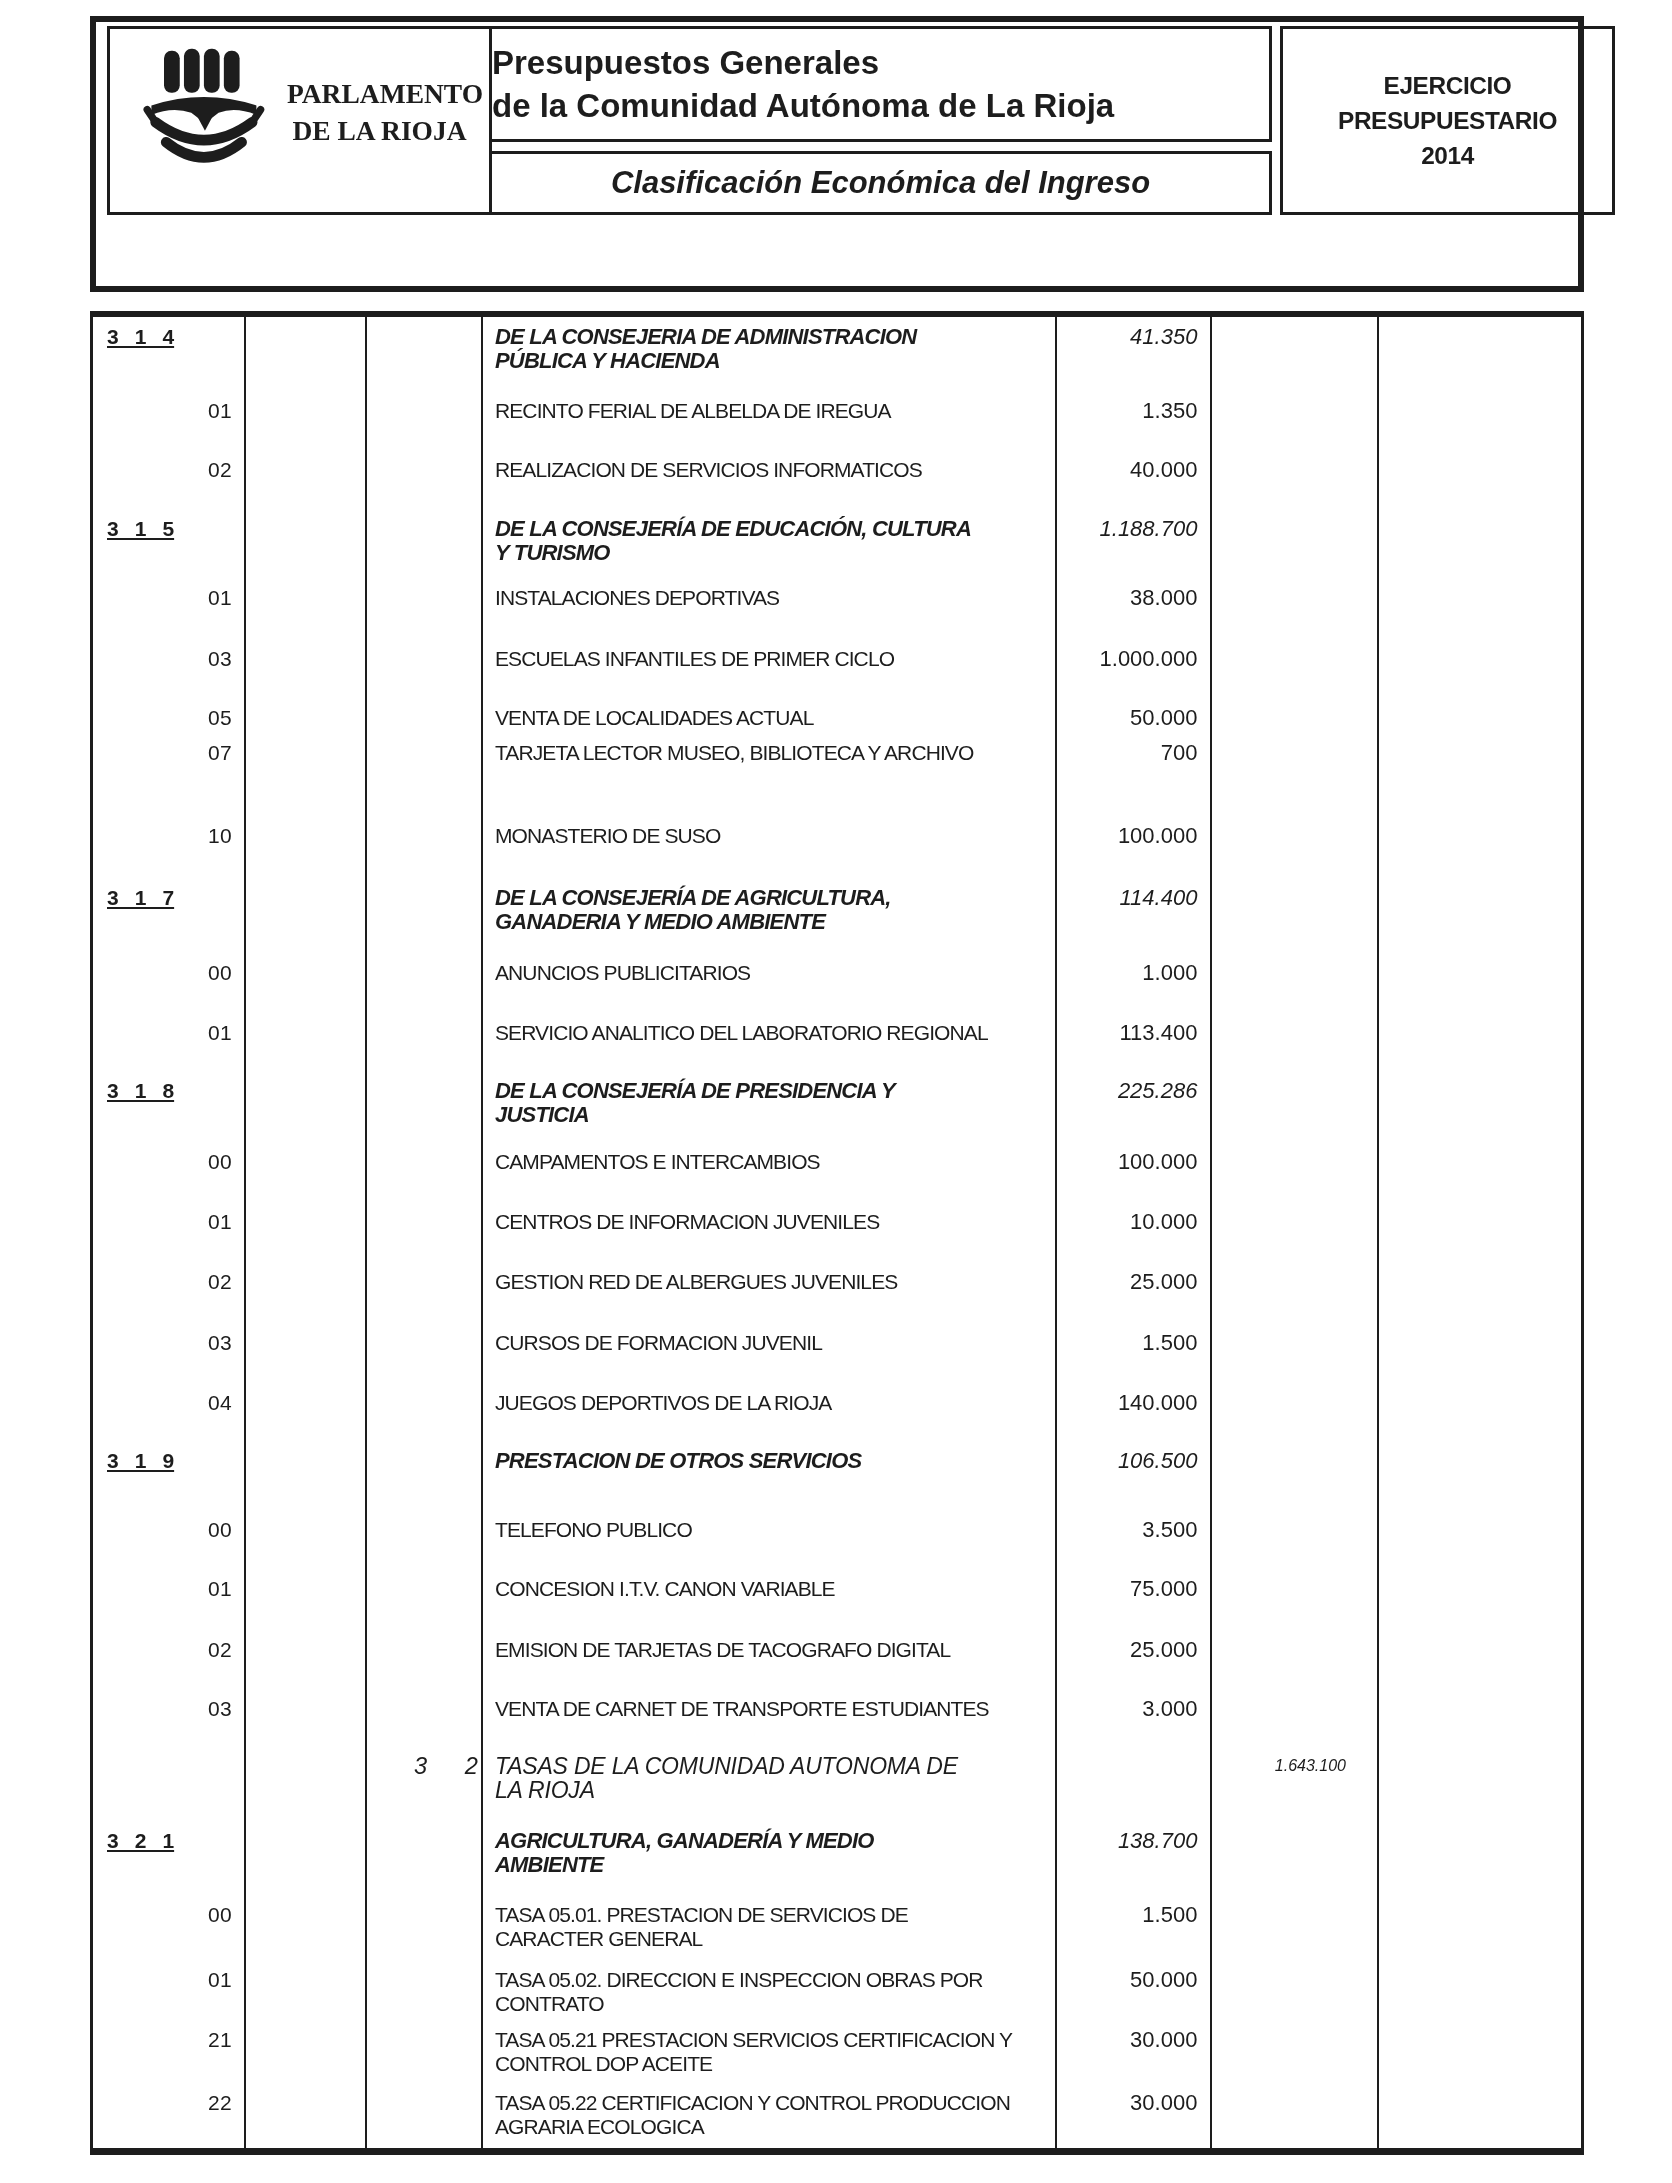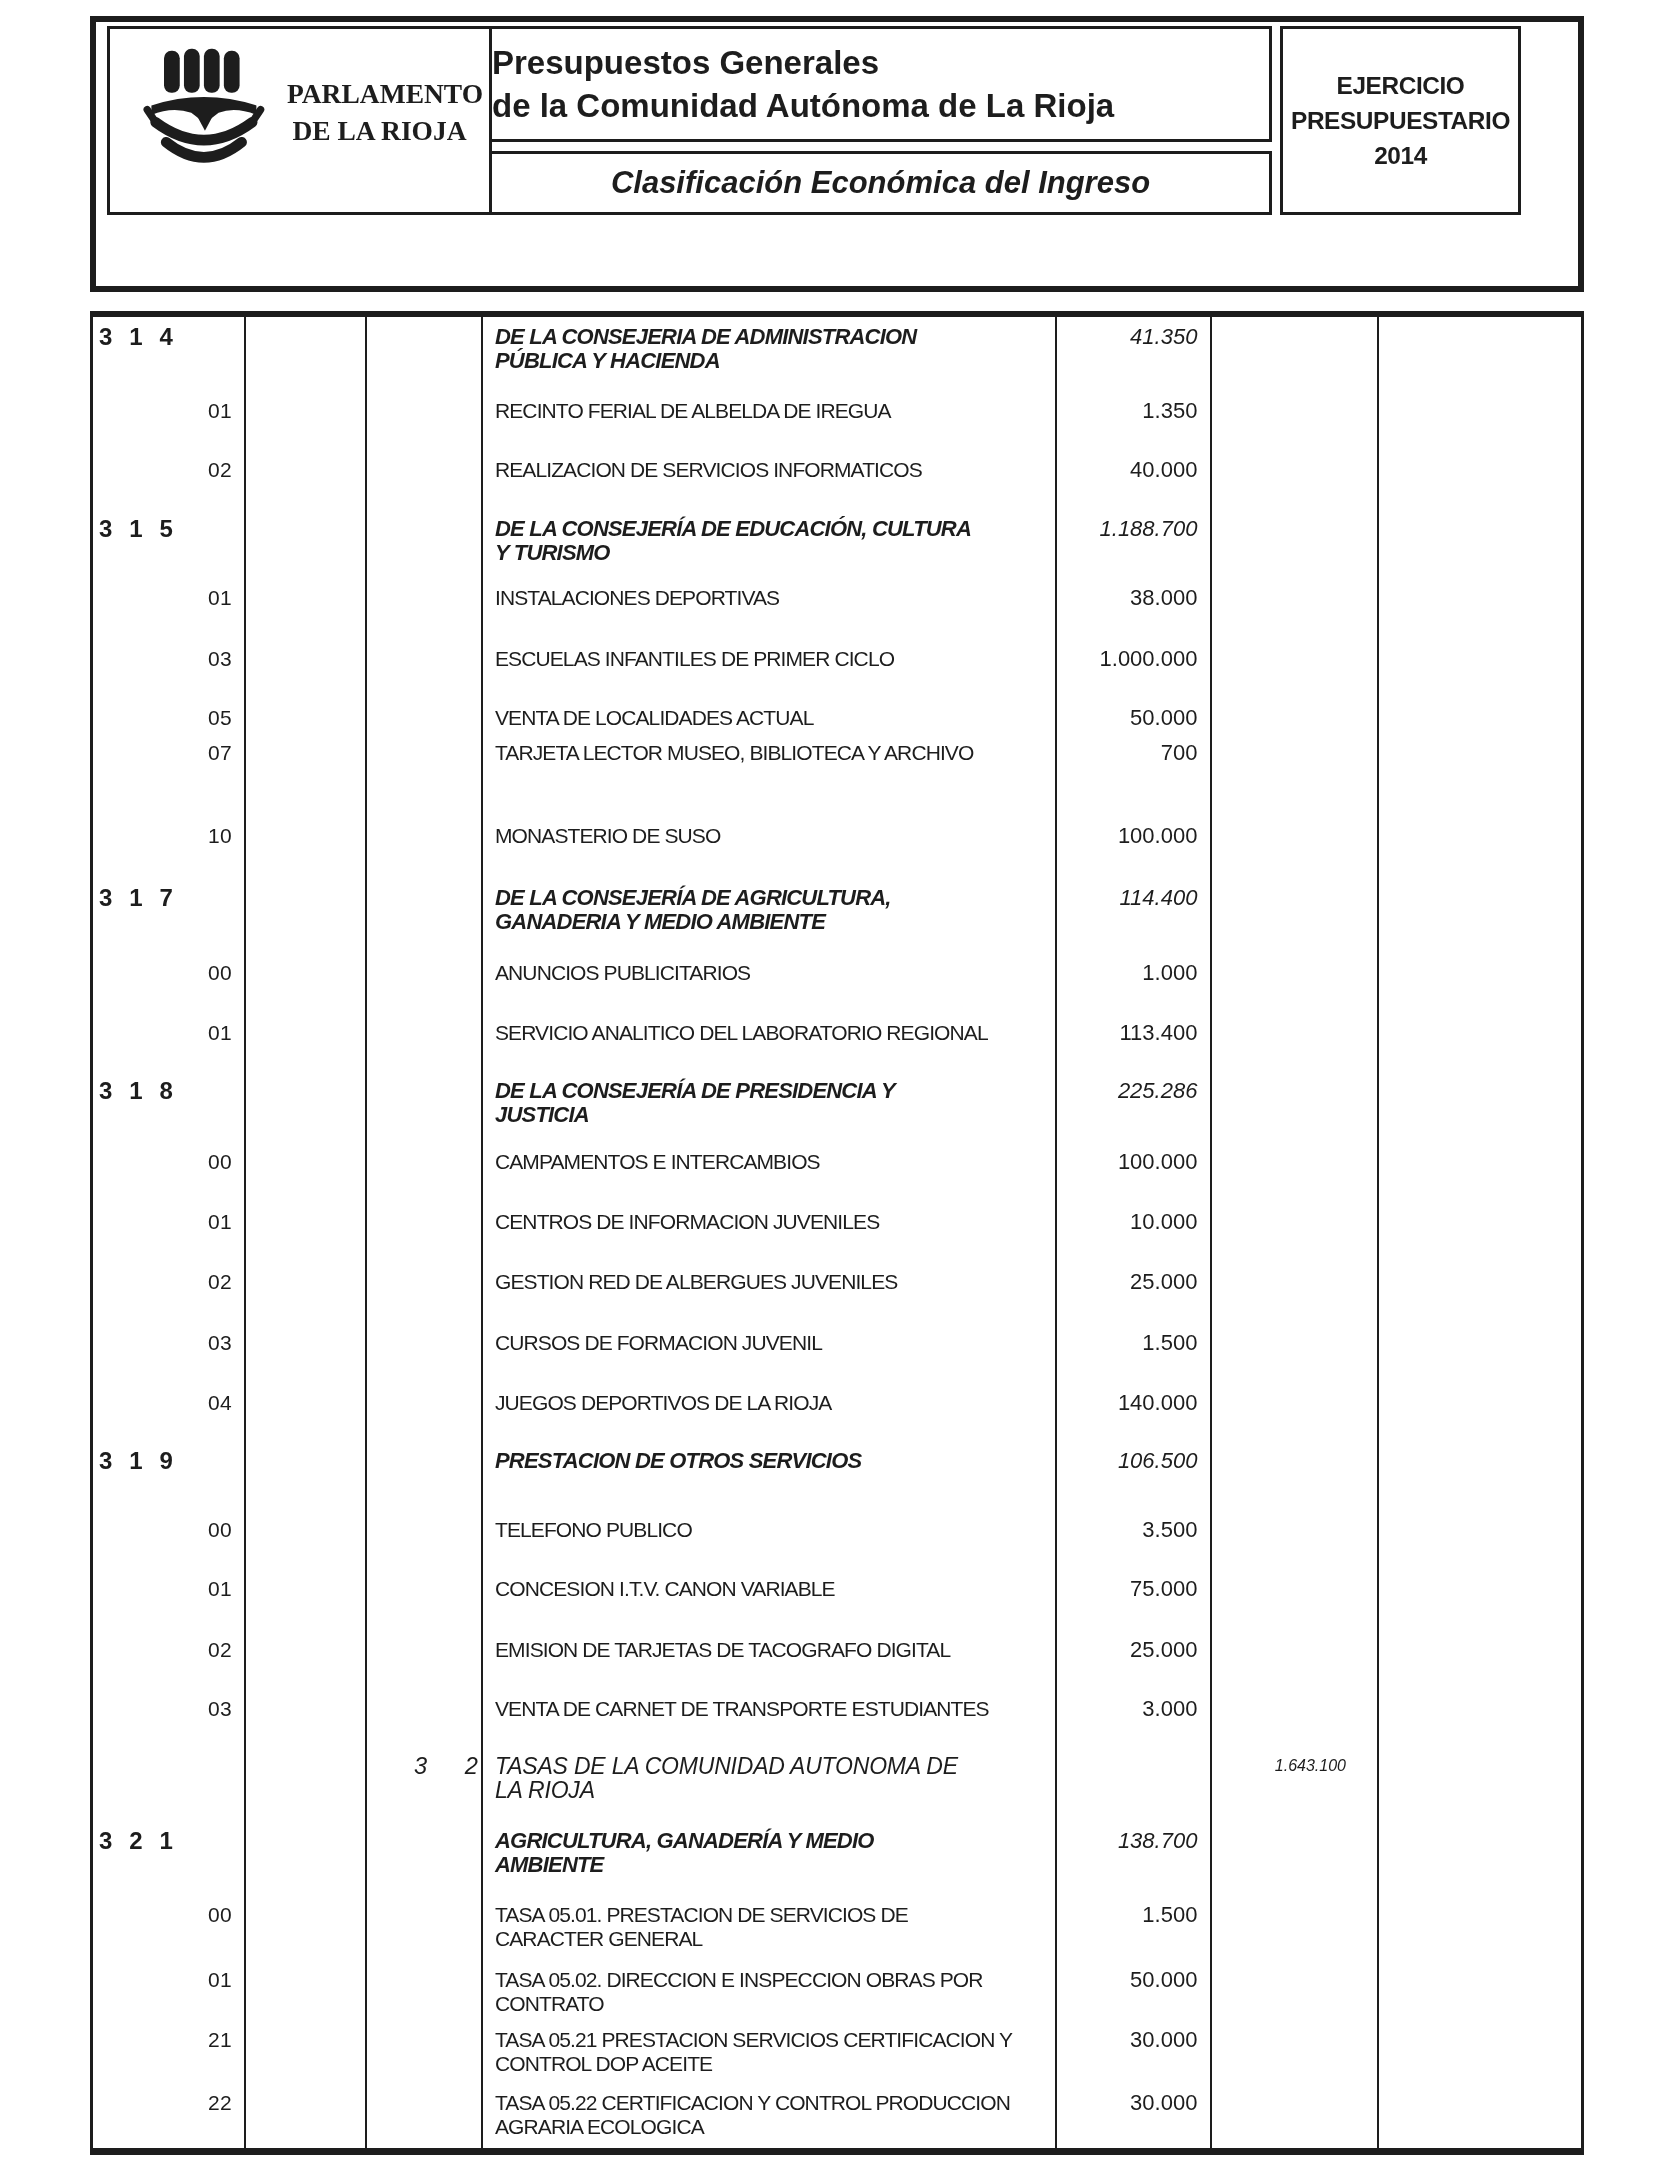--- a/index.html
+++ b/index.html
@@ -16,37 +16,37 @@
   .logo-box{left:11px;top:4.7px;width:385px;height:189px;}
   .logo-svg{position:absolute;left:33px;top:17.3px;}
   .logo-text{
     position:absolute;left:177px;top:46px;width:185px;text-align:center;
     font-family:Liberation Serif, serif;font-weight:bold;font-size:27.5px;line-height:37px;
   }
   .tbox1{left:393px;top:4.7px;width:783px;height:116px;display:flex;flex-direction:column;justify-content:center;align-items:flex-start;}
   .tbox1 div{font-weight:bold;font-size:33px;line-height:43px;}
   .tbox2{left:393px;top:129px;width:783px;height:64px;display:flex;justify-content:center;align-items:center;}
   .tbox2 div{font-weight:bold;font-style:italic;font-size:31px;}
-  .ebox{left:1184px;top:4.7px;width:241px;height:189px;display:flex;flex-direction:column;justify-content:center;align-items:center;}
+  .ebox{left:1184px;top:4.7px;width:335px;height:189px;display:flex;flex-direction:column;justify-content:center;align-items:center;}
   .ebox div{font-weight:bold;font-size:24.4px;line-height:35px;letter-spacing:-0.4px;}
   .section-bar{left:11px;top:204px;width:1460px;height:57px;display:flex;justify-content:center;align-items:center;}
   .section-title{
     font-weight:bold;font-size:33px;letter-spacing:0;
     transform:scaleX(0.72);transform-origin:center;white-space:nowrap;
   }
   
   .btable{
     position:absolute;left:90px;top:311px;width:1494px;height:1844px;
     border:3.1px solid #1d1d1d;border-top-width:6.3px;border-bottom-width:7px;box-sizing:border-box;
   }
   .vline{position:absolute;top:0;bottom:0;width:2.4px;background:#1d1d1d;}
   .row{position:absolute;left:0;width:100%;height:55px;}
   .cell{position:absolute;line-height:24.4px;box-sizing:border-box;}
   .c-code{left:0;width:151px;}
-  .row.group .c-code{padding-left:6px;font-weight:bold;font-size:24px;word-spacing:10.2px;}
+  .row.group .c-code{padding-left:14px;font-weight:bold;font-size:21px;word-spacing:10.2px;text-decoration:underline;}
   .row.sub   .c-code{text-align:right;padding-right:11.8px;font-size:21px;letter-spacing:0.4px;}
   .c-l2{left:272px;width:116px;padding-left:25px;font-style:italic;font-size:23.6px;word-spacing:31px;margin-left:24px;}
   .c-desc{left:388px;width:574px;padding-left:14px;white-space:pre-line;font-size:21px;letter-spacing:-0.9px;}
   .row.group .c-desc{font-weight:bold;font-size:22px;letter-spacing:-0.8px;font-style:italic;}
   .row.section .c-desc{font-style:italic;font-size:23px;letter-spacing:-0.2px;}
   .c-amt{left:962px;width:155px;text-align:right;padding-right:12.6px;font-size:22px;}
   .row.group .c-amt{font-style:italic;}
   .c-amt2{left:1117px;width:167px;text-align:right;padding-right:31px;font-size:16px;font-style:italic;}
 </style>
 </head>

